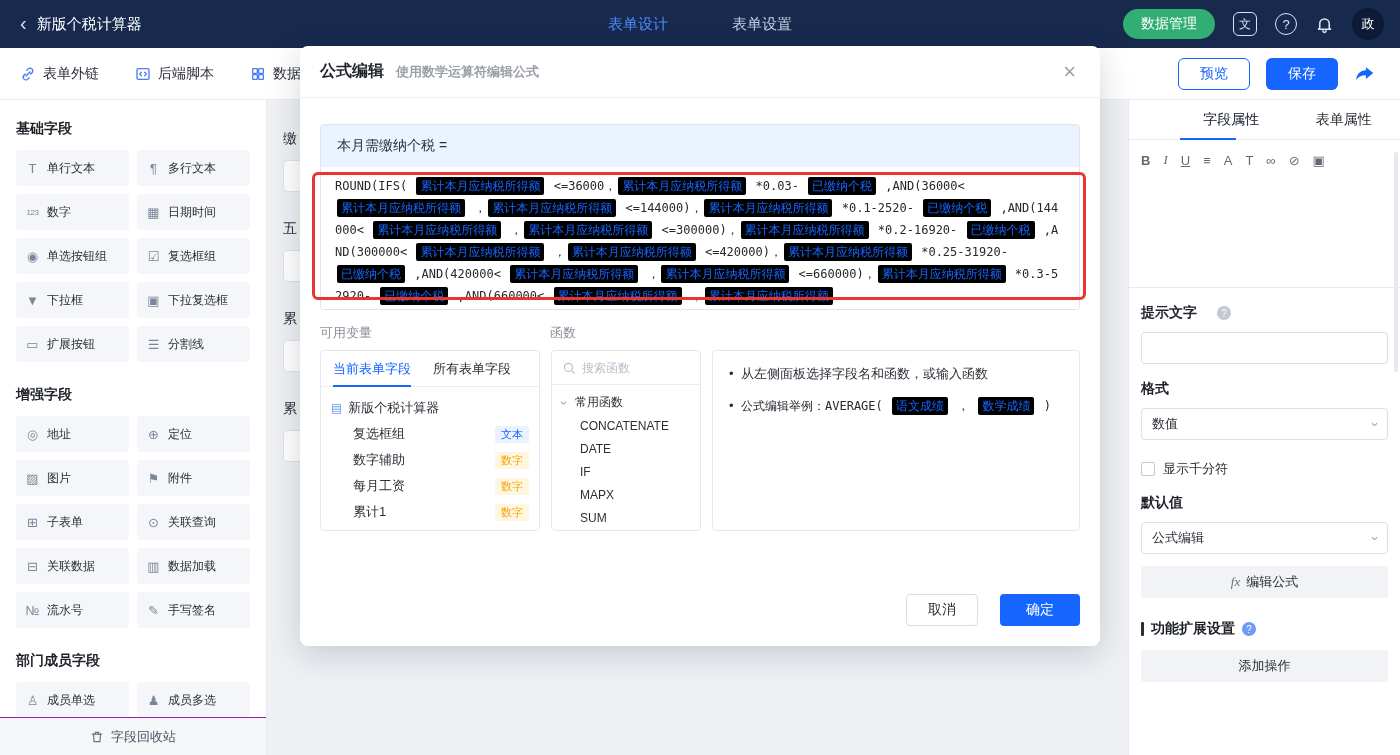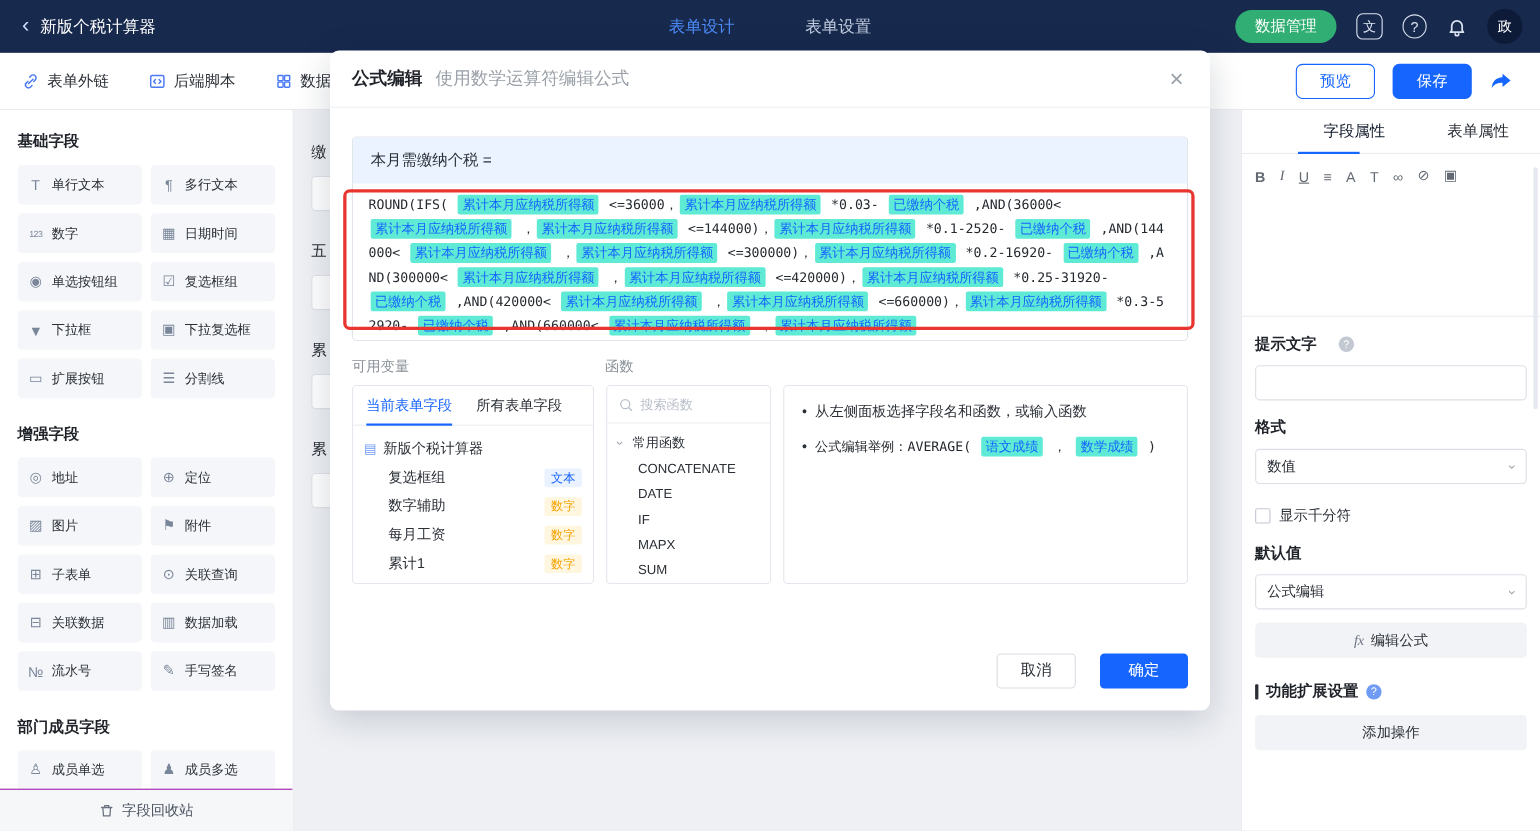--- a/index.html
+++ b/index.html
@@ -73,28 +73,28 @@
   .gray-btn{height:32px;background:#F1F3F6;border-radius:4px;display:flex;align-items:center;justify-content:center;gap:6px;font-size:13px;color:#2A2F36;cursor:pointer;margin-top:12px;}
   .fx{font-style:italic;font-family:"Liberation Serif",serif;color:#6B7280;}
   .ext-label{display:flex;align-items:center;gap:7px;font-size:14px;font-weight:bold;color:#1F2329;margin-top:22px;}
   .ext-bar{width:3px;height:14px;background:#2A2F36;display:inline-block;border-radius:1px;}
   .scroll-hint{position:absolute;top:52px;right:2px;width:4px;height:220px;background:#E6E9EF;border-radius:2px;}
 
   
   .modal{position:absolute;left:300px;top:46px;width:800px;height:600px;background:#fff;border-radius:8px;box-shadow:0 8px 32px rgba(15,25,44,.18);z-index:50;}
   .modal-header{height:52px;display:flex;align-items:center;padding:0 24px 0 20px;border-bottom:1px solid #EEF0F3;}
   .modal-title{font-size:16px;font-weight:bold;color:#1F2329;}
-  .modal-subtitle{font-size:16px;color:#9AA0A8;margin-left:12px;}
+  .modal-subtitle{font-size:13px;color:#9AA0A8;margin-left:12px;font-weight:bold;}
   .modal-close{margin-left:auto;font-size:22px;color:#9AA0A8;cursor:pointer;line-height:1;}
   .modal-body{position:relative;padding:26px 20px 0;}
   .editor-wrap{border:1px solid #DFE3EA;border-radius:4px;overflow:hidden;}
   .editor-prefix{height:42px;background:#EAF3FF;display:flex;align-items:center;padding:0 16px;font-size:14px;color:#2A2F36;}
   .editor-code{height:142px;background:#fff;padding:8px 14px;font-size:12px;line-height:22px;overflow:hidden;white-space:pre-wrap;word-break:break-all;cursor:text;}
   .code-text{font-family:"DejaVu Sans Mono","Liberation Mono",monospace;color:#24292F;}
-  .tok{display:inline-block;background:#5eead4;color:#1665FF;border-radius:2px;padding:0 4px;margin:0 2px;font-size:12px;line-height:18px;cursor:pointer;}
+  .tok{display:inline-block;background:#000000;color:#1665FF;border-radius:2px;padding:0 4px;margin:0 2px;font-size:12px;line-height:18px;cursor:pointer;}
   .red-box{position:absolute;left:12px;top:126px;width:774px;height:128px;border:3px solid #E8352F;border-radius:6px;pointer-events:none;z-index:5;}
   .panel-labels{display:flex;margin:14px 0 8px;font-size:13px;color:#8A9099;}
   .panel-labels .l1{width:230px;}
   .panels-row{display:flex;gap:11px;}
   .panel{border:1px solid #E4E7ED;border-radius:4px;height:181px;overflow:hidden;background:#fff;}
   .panel.vars{width:220px;}
   .panel.fns{width:150px;}
   .panel.help-panel{width:368px;border:1px solid #E4E7ED;}
 
   .vars-tabs{height:36px;display:flex;align-items:center;gap:22px;padding:0 12px;border-bottom:1px solid #EBEDF1;}

